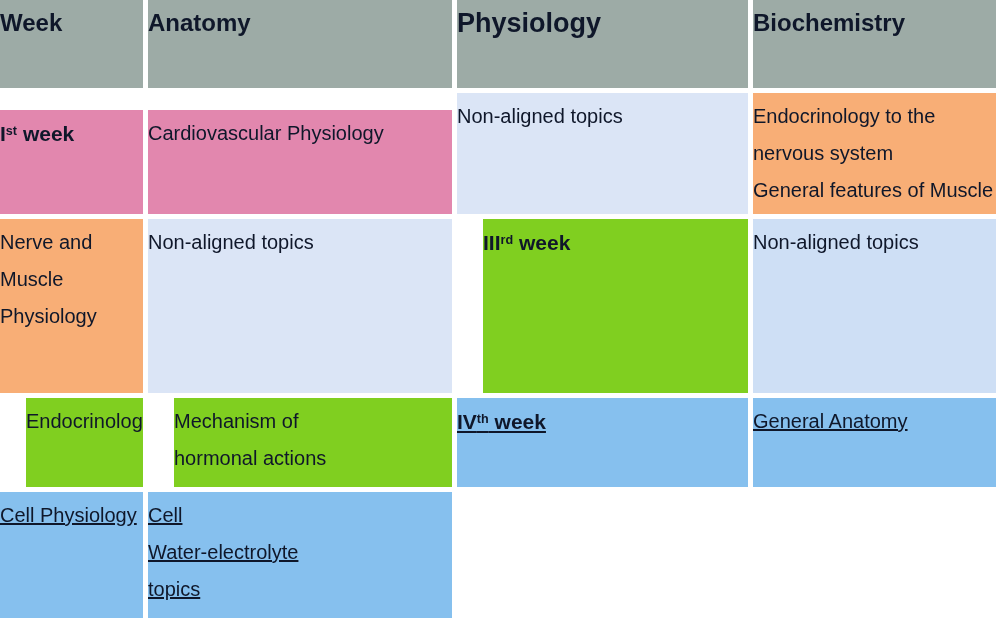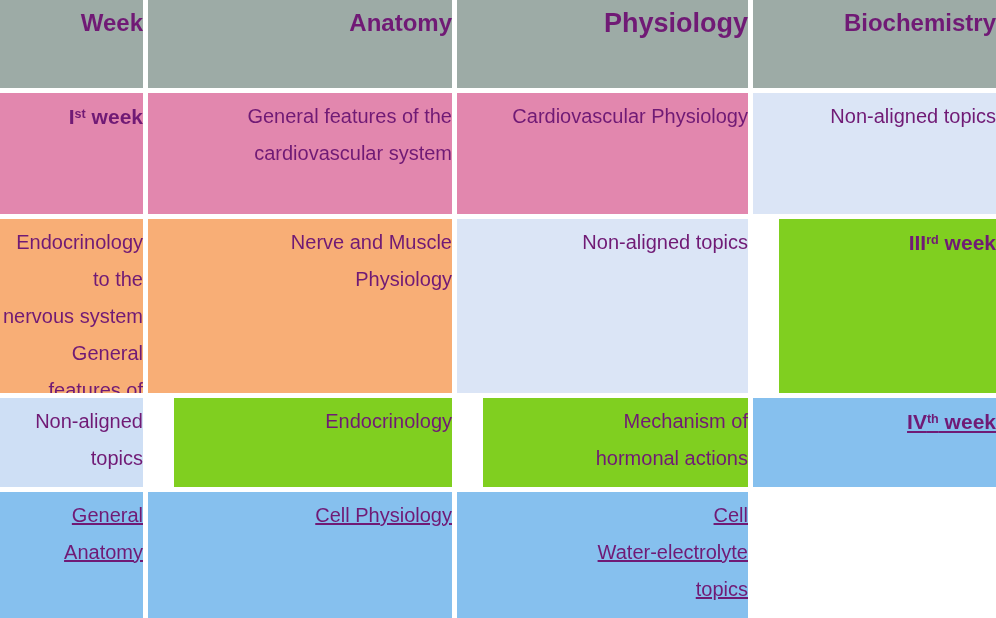--- a/index.html
+++ b/index.html
@@ -13,22 +13,22 @@
     height: 618px;
     display: grid;
     grid-template-columns: 143px 304px 291px 243px;
     grid-template-rows: 88px 121px 174px 89px 126px;
     column-gap: 5px;
     row-gap: 5px;
     background: #ffffff;
     box-sizing: border-box;
   }
   .cell {
-    text-align: right;
-    color: #701a75;
+    text-align: left;
+    color: #0f172a;
     font-size: 20px;
     line-height: 37px;
     padding-top: 5px;
     white-space: pre-line;
     overflow: hidden;
     box-sizing: border-box;
   }
   .hdr {
     background: #9daba6;
     font-weight: bold;
@@ -41,40 +41,38 @@
     font-weight: bold;
     font-size: 21px;
   }
   sup {
     font-size: 0.60em;
     font-weight: bold;
     vertical-align: baseline;
     position: relative;
     top: -0.48em;
   }
-  .bg-pink   { background: #e287ae; }
+  .bg-pink   { background: #e287ae; margin-top: 17px; }
   .bg-orange { background: #f8ae76; }
   .bg-green  { background: #80cf20; margin-left: 26px; }
   .bg-blue   { background: #86c0ee; text-decoration: underline; }
   .bg-pale   { background: #dbe5f6; }
   .bg-pale2  { background: #cedff5; }
 </style>
 </head>
 <body>
 
 <div class="table">
 
   <div class="cell hdr">Week</div>
   <div class="cell hdr">Anatomy</div>
   <div class="cell hdr big">Physiology</div>
   <div class="cell hdr">Biochemistry</div>
 
   <div class="cell week bg-pink"><span>I</span><sup>st</sup><span> week</span></div>
-  <div class="cell bg-pink">General features of the
-cardiovascular system</div>
   <div class="cell bg-pink">Cardiovascular Physiology</div>
   <div class="cell bg-pale">Non-aligned topics</div>
 
   <div class="cell bg-orange">Endocrinology to the
 nervous system
 General features of Muscle</div>
   <div class="cell bg-orange">Nerve and Muscle
 Physiology</div>
   <div class="cell bg-pale">Non-aligned topics</div>
 

